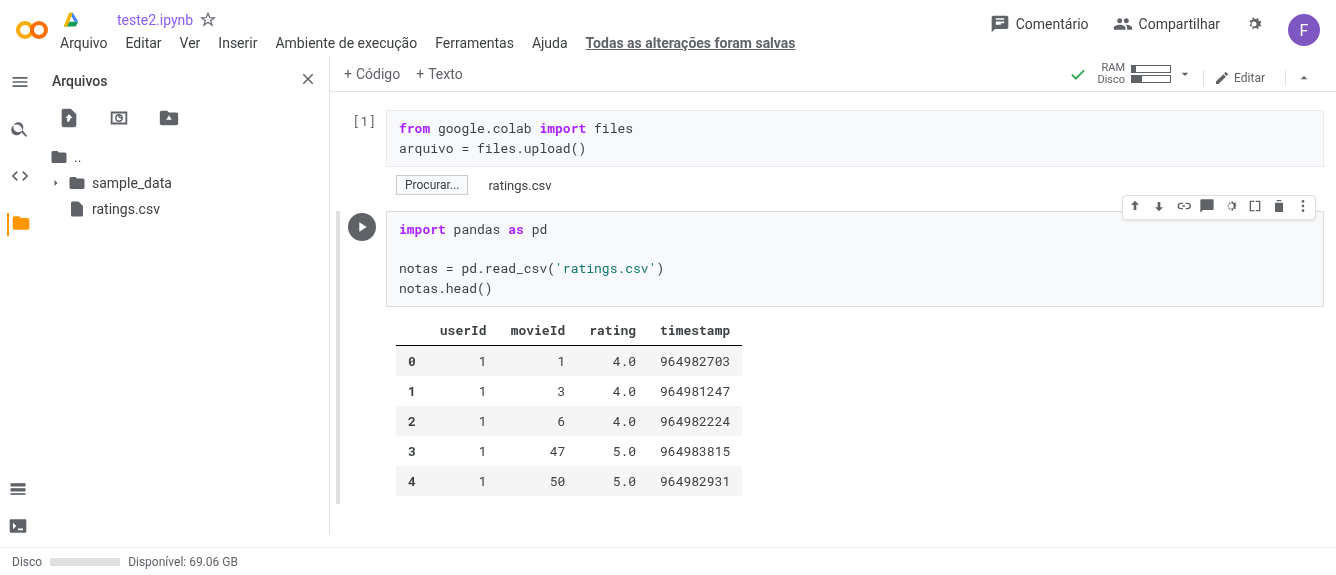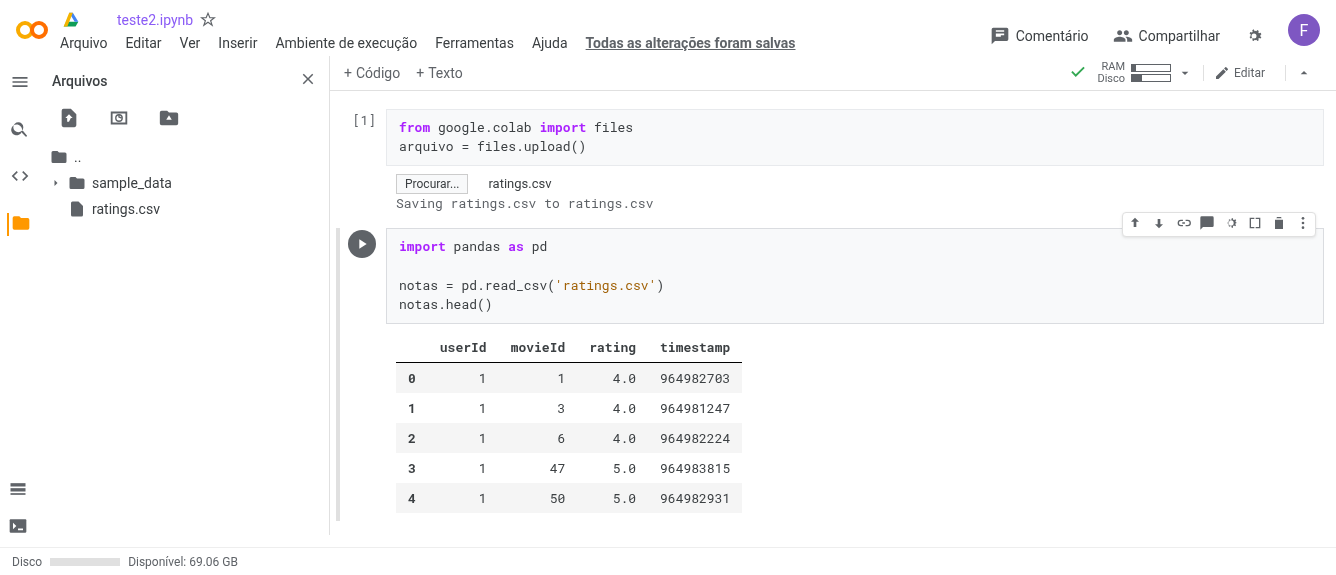--- a/index.html
+++ b/index.html
@@ -7,21 +7,21 @@
 .header { display: flex; align-items: center; padding: 4px 16px 0 16px; height: 56px; }
 .logo { width: 32px; height: 32px; margin-right: 12px; }
 .drive-icon { width: 22px; height: 22px; margin-right: 6px; }
 .title-area { flex: 1; display: flex; flex-direction: column; }
 .title-row { display: flex; align-items: center; gap: 6px; }
 .doc-title { font-size: 14px; color: #8b5cf6; font-weight: 400; margin-left: 23px; }
 .star-icon { width: 18px; height: 18px; color: #5f6368; }
 .menu-row { display: flex; gap: 18px; padding-top: 4px; font-size: 14px; color: #3c4043; }
 .menu-item { cursor: pointer; }
 .saved-msg { text-decoration: underline; color: #5f6368; font-weight: bold; }
-.header-right { display: flex; align-items: flex-end; gap: 24px; }
+.header-right { display: flex; align-items: flex-start; gap: 24px; }
 .hr-item { display: flex; align-items: center; gap: 6px; cursor: pointer; color: #3c4043; }
 .hr-icon { width: 20px; height: 20px; fill: #5f6368; }
 .avatar { width: 32px; height: 32px; border-radius: 50%; background: #7e57c2; color: #fff; display: flex; align-items: center; justify-content: center; font-size: 16px; }
 .left-rail { width: 40px; display: flex; flex-direction: column; align-items: center; padding-top: 16px; gap: 24px; }
 .left-rail svg { width: 20px; height: 20px; fill: #5f6368; }
 .left-rail .active svg { fill: #ff9800; }
 .left-rail .active { border-left: 2px solid #ff9800; margin-left: -2px; padding-left: 2px;}
 .body-area { display: flex; height: calc(100% - 96px); }
 .files-panel { width: 290px; border-right: 1px solid #e0e0e0; display: flex; flex-direction: column; }
 .files-header { display: flex; align-items: center; justify-content: space-between; padding: 14px 12px 8px 12px; }
@@ -31,21 +31,21 @@
 .file-tree { padding: 4px 8px; flex: 1; }
 .tree-row { display: flex; align-items: center; gap: 6px; padding: 4px 2px; }
 .tree-row.indent { padding-left: 20px; }
 .tree-icon { width: 18px; height: 18px; fill: #5f6368; }
 .arrow { width: 12px; height: 12px; fill: #5f6368; }
 .bottom-bar { position: absolute; bottom: 0; left: 0; right: 0; height: 28px; display: flex; align-items: center; padding-left: 12px; gap: 8px; border-top: 1px solid #eee; font-size: 12px; color: #5f6368; background:#fff;}
 .disk-bar { width: 70px; height: 8px; background: #e0e0e0; }
 .main-area { flex: 1; display: flex; flex-direction: column; overflow: hidden; }
 .main-toolbar { display: flex; align-items: center; height: 40px; padding: 0 14px; border-bottom: 1px solid #e0e0e0; gap: 16px; }
 .add-btn { display: flex; align-items: center; gap: 4px; color: #5f6368; cursor: pointer; font-size: 14px;}
-.status-area { margin-left: auto; display: flex; align-items: center; gap: 10px; color: #5f6368; font-size: 12px;}
+.status-area { margin-left: auto; display: flex; align-items: flex-end; gap: 10px; color: #5f6368; font-size: 12px;}
 .ram-disk { display: flex; align-items: center; gap: 6px;}
 .ram-disk-col { display:flex; flex-direction:column; line-height:1.1; font-size:11px; text-align:right;}
 .bars-col { display:flex; flex-direction:column; gap:2px;}
 .bar { width: 40px; height: 8px; border: 1px solid #5f6368; position: relative;}
 .bar .fill { position:absolute; left:0; top:0; bottom:0; background:#5f6368;}
 .edit-btn { display: flex; align-items: center; gap: 4px; color: #5f6368; cursor:pointer; padding:0 10px; border-left:1px solid #e0e0e0; height:100%;}
 .expand-btn { padding:0 10px; border-left:1px solid #e0e0e0; height:100%; display:flex; align-items:center;}
 .check svg{ width:18px; height:18px; fill:#34a853;}
 .notebook { overflow-y: auto; padding: 18px 12px 60px 12px; background: #fff;}
 .cell { margin-bottom: 8px; display:flex;}
@@ -59,21 +59,21 @@
 .active-cell::before { content:''; position:absolute; left:-6px; top:0; bottom:0; width:4px; background:#e0e0e0;}
 .cell-toolbar { position:absolute; right:8px; top:-16px; background:#fff; border:1px solid #e0e0e0; border-radius:4px; display:flex; padding:2px 4px; gap:8px; box-shadow:0 1px 3px rgba(0,0,0,0.1);}
 .cell-toolbar svg { width:16px; height:16px; fill:#5f6368;}
 .output { padding: 8px 10px; font-size:13px;}
 .output-mono { font-family: 'Roboto Mono', monospace; color: #5f6368; }
 .upload-row { display:flex; align-items:center; gap:20px; margin-bottom:0;}
 .browse-btn { border:1px solid #ccc; background:#f8f9fa; padding:2px 8px; font-size:12px;}
 .c-import { color:#aa22ff; font-weight:bold;}
 .c-from { color:#aa22ff; font-weight:bold;}
 .c-as { color:#aa22ff; font-weight:bold;}
-.c-str { color:#a16207;}
+.c-str { color:#0f766e;}
 .dataframe { border-collapse: collapse; font-family: sans-serif; font-size: 13px; }
 .dataframe th, .dataframe td { padding: 6px 12px; text-align: right; }
 .dataframe thead th { border-bottom: 1px solid #000; font-weight: bold; font-family:'Roboto Mono',monospace;}
 .dataframe tbody th { font-weight: bold; font-family:'Roboto Mono',monospace;}
 .dataframe tbody tr:nth-child(odd) { background: #f5f5f5; }
 .dataframe td { font-family:'Roboto Mono',monospace;}
 .close-x { cursor:pointer;}
 .close-x svg{ width:18px; height:18px; fill:#5f6368;}
 .left-bottom { position:absolute; bottom:36px; left:8px; display:flex; flex-direction:column; gap:14px;}
 .left-bottom svg{ width:20px; height:20px; fill:#5f6368;}
@@ -245,21 +245,20 @@
       <div class="cell">
         <div class="cell-gutter">[1]</div>
         <div class="cell-content">
           <div class="code-area"><span class="c-from">from</span><span> google.colab </span><span class="c-import">import</span><span> files</span>
 <span>arquivo = files.upload()</span></div>
           <div class="output">
             <div class="upload-row">
               <span class="browse-btn">Procurar...</span>
               <span>ratings.csv</span>
             </div>
-            <div class="output-mono">Saving ratings.csv to ratings.csv</div>
           </div>
         </div>
       </div>
 
       <div class="cell active-cell">
         <div class="cell-toolbar">
           <span><svg viewBox="0 0 24 24">
                 <path d="M12 4l-6 6h4v8h4v-8h4z"></path>
               </svg></span>
           <span><svg viewBox="0 0 24 24">

